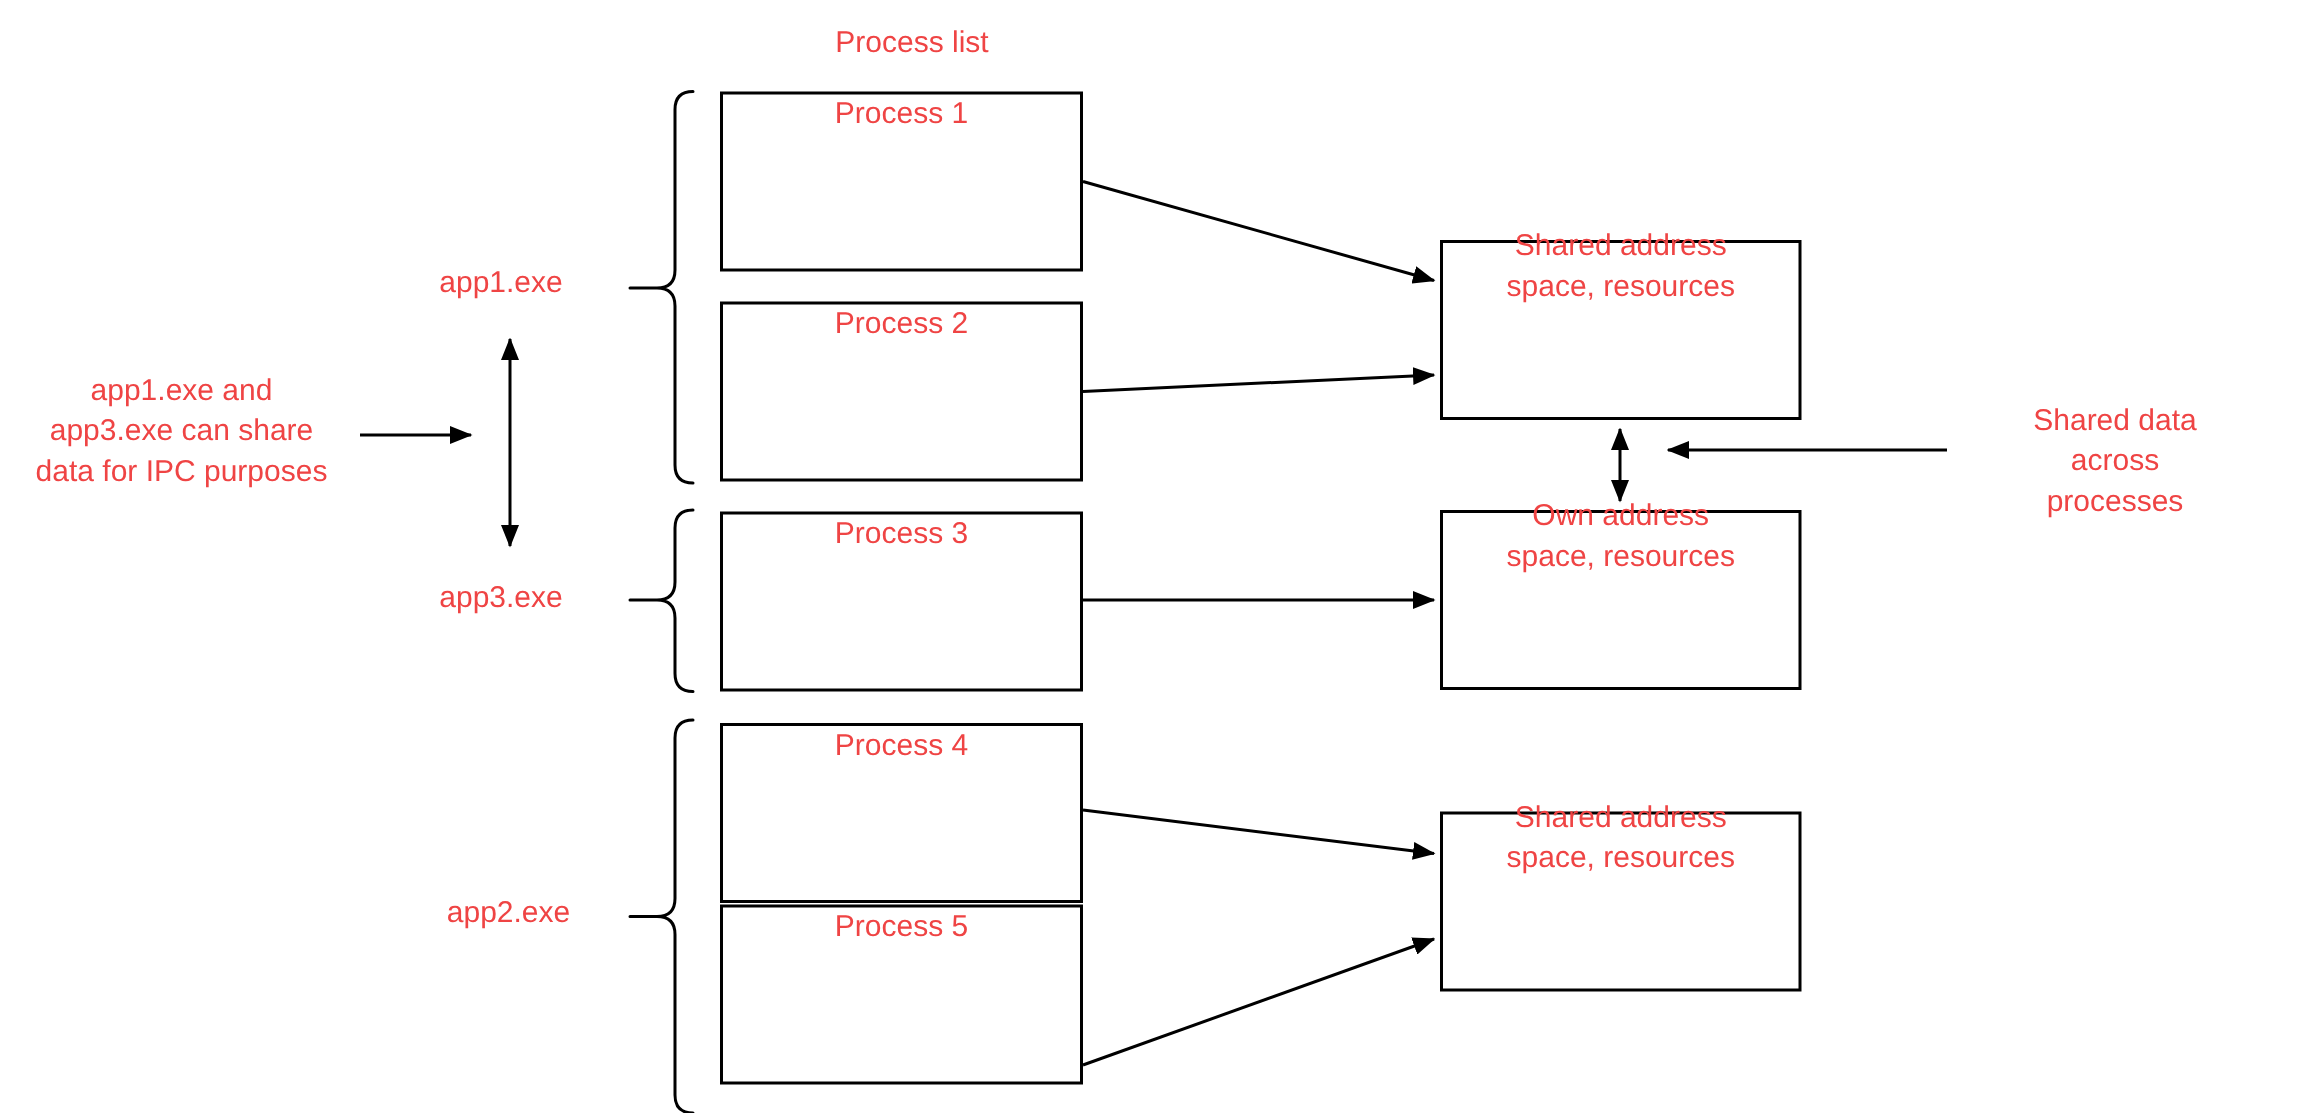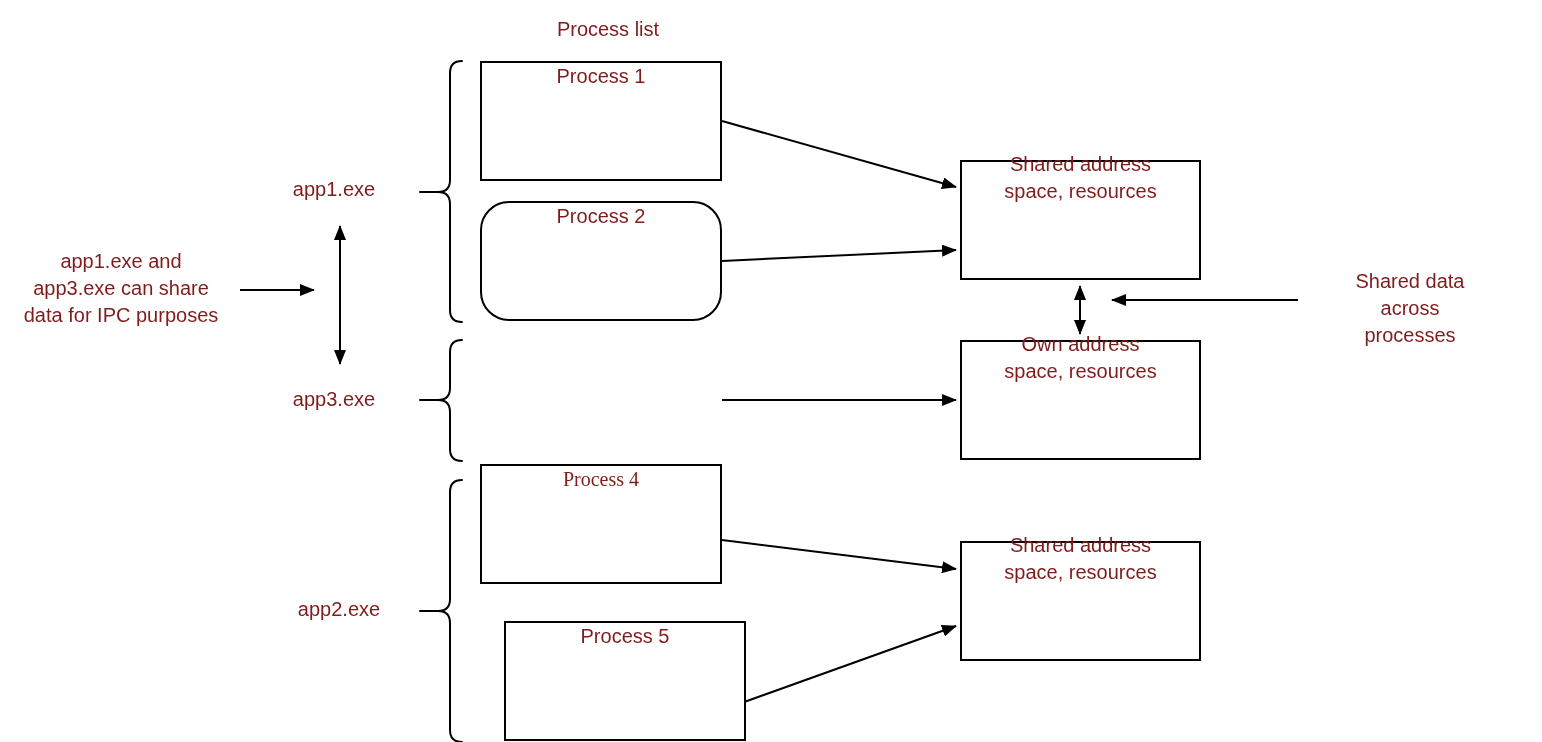--- a/index.html
+++ b/index.html
@@ -7,21 +7,21 @@
     padding: 0;
     background: #ffffff;
     font-family: "Liberation Sans", "DejaVu Sans", sans-serif;
   }
   #canvas {
     position: relative;
     width: 1542px;
     height: 742px;
     background: #ffffff;
     overflow: hidden;
-    color: #7f1d1d;
+    color: #ef4444;
   }
   #wires {
     position: absolute;
     top: 0; left: 0;
     width: 1542px;
     height: 742px;
   }
   .box {
     position: absolute;
     box-sizing: border-box;
@@ -31,24 +31,24 @@
     justify-content: center;
     text-align: center;
     font-size: 20px;
     line-height: 1.35;
     white-space: pre-line;
   }
   .pbox { left: 480px; width: 242px; height: 120px; }
   .mbox { left: 960px; width: 241px; height: 120px; }
   .mbox .box-label { transform: translateY(-11px); }
   .pbox-1 { top: 61px; }
-  .pbox-2 { top: 201px; border-radius: 29px; }
+  .pbox-2 { top: 201px; }
   .pbox-3 { top: 341px; }
-  .pbox-4 { top: 464px; font-family: Liberation Serif, serif; }
-  .pbox-5 { top: 621px; margin-left: 24px; }
+  .pbox-4 { top: 482px; }
+  .pbox-5 { top: 603px; }
   .mbox-1 { top: 160px; }
   .mbox-2 { top: 340px; }
   .mbox-3 { top: 541px; }
   .clabel {
     position: absolute;
     transform: translate(-50%, -50%);
     font-size: 20px;
     line-height: 1.35;
     text-align: center;
     white-space: pre-line;
@@ -100,20 +100,23 @@
 data for IPC purposes</div>
   <div class="clabel right-note">Shared data across
 processes</div>
 
   <div class="box pbox pbox-1">
     <span class="box-label">Process 1</span>
   </div>
   <div class="box pbox pbox-2">
     <span class="box-label">Process 2</span>
   </div>
+  <div class="box pbox pbox-3">
+    <span class="box-label">Process 3</span>
+  </div>
   <div class="box pbox pbox-4">
     <span class="box-label">Process 4</span>
   </div>
   <div class="box pbox pbox-5">
     <span class="box-label">Process 5</span>
   </div>
 
   <div class="box mbox mbox-1">
     <span class="box-label">Shared address
 space, resources</span>

